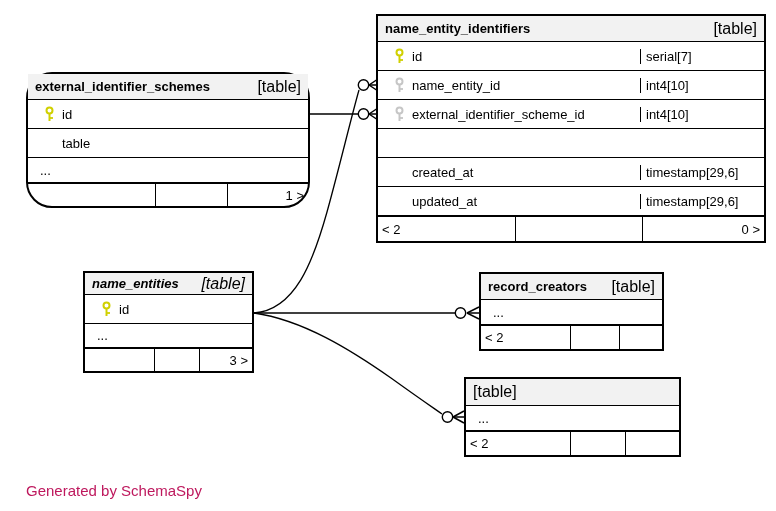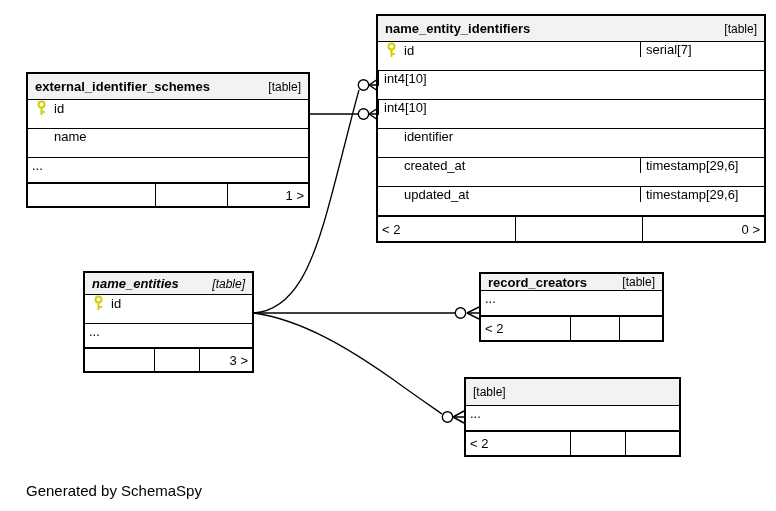--- a/index.html
+++ b/index.html
@@ -13,44 +13,45 @@
   .tbl{
     position:absolute;background:#fff;border:2px solid var(--border,#000);
     z-index:2;box-sizing:content-box;font-size:13px;
   }
   .hd{
     box-sizing:border-box;display:flex;align-items:center;justify-content:space-between;
     background:var(--header-bg,#f2f2f2);border-bottom:1px solid var(--border,#000);
     padding:0 7px;gap:10px;
   }
   .hd .ttl{font-weight:bold;white-space:nowrap;}
-  .hd .tag{font-size:12px;white-space:nowrap;text-align:right;}
+  .hd .tag{font-size:16px;white-space:nowrap;text-align:right;}
   .row{
-    box-sizing:border-box;display:flex;align-items:flex-start;
+    box-sizing:border-box;display:flex;align-items:center;
     border-bottom:1px solid var(--border,#000);
+    padding-left:8px;
   }
   .row:last-of-type{border-bottom:none;}
   .ncell{flex:1;display:flex;align-items:center;padding-left:7px;min-width:0;}
   .kslot{width:12px;display:flex;align-items:center;justify-content:center;flex:0 0 12px;}
   .cname{margin-left:7px;white-space:nowrap;}
   .tcell{
     flex:0 0 124px;box-sizing:border-box;border-left:1px solid var(--border,#000);
     display:flex;align-items:center;padding-left:5px;white-space:nowrap;
   }
   .ell .ncell{padding-left:4px;}
   .ft{box-sizing:border-box;display:flex;align-items:stretch;border-top:1px solid var(--border,#000);}
   .ft .c{
     box-sizing:border-box;border-right:1px solid var(--border,#000);
     display:flex;align-items:center;padding:0 4px;white-space:nowrap;
   }
   .ft .c:last-child{border-right:none;flex:1;}
   .ft .c.rt{justify-content:flex-end;}
   .key-primary{color:var(--primary-key,#d0d000);}
   .key-foreign{color:var(--foreign-key,#c6c6c6);}
-  .gen-note{position:absolute;left:15px;top:482px;font-size:15px;color:#000000;z-index:2;}
+  .gen-note{position:absolute;left:15px;top:482px;font-size:15px;color:#be185d;z-index:2;}
 </style>
 </head>
 <body>
 
 <div class="stage">
 
   <svg class="wires" width="776" height="511" viewBox="0 0 776 511">
 
     <g stroke="#000" fill="none" stroke-width="1.3">
       <path d="M 243 313 C 284 310, 302 262, 316 212 C 328 169, 340 118, 348 90"></path>
@@ -105,30 +106,46 @@
               <circle cx="5.5" cy="4.5" r="3" fill="none" stroke="currentColor" stroke-width="2"></circle>
               <line x1="5.5" y1="7.5" x2="5.5" y2="15" stroke="currentColor" stroke-width="2"></line>
               <line x1="5.5" y1="12" x2="9" y2="12" stroke="currentColor" stroke-width="1.8"></line>
             </svg>
         </span>
         <span class="cname">id</span>
       </div>
       <div class="tcell">serial[7]</div>
     </div>
     <div class="row" style="height:29px;">
+      <div class="ncell">
+        <span class="kslot key-foreign">
+          <svg width="11" height="16" viewBox="0 0 11 16">
+              <circle cx="5.5" cy="4.5" r="3" fill="none" stroke="currentColor" stroke-width="2"></circle>
+              <line x1="5.5" y1="7.5" x2="5.5" y2="15" stroke="currentColor" stroke-width="2"></line>
+              <line x1="5.5" y1="12" x2="9" y2="12" stroke="currentColor" stroke-width="1.8"></line>
+            </svg>
+        </span>
+        <span class="cname">name_entity_id</span>
+      </div>
       <div class="tcell">int4[10]</div>
     </div>
     <div class="row" style="height:29px;">
+      <div class="ncell">
+        <span class="kslot key-foreign">
+          <svg width="11" height="16" viewBox="0 0 11 16">
+              <circle cx="5.5" cy="4.5" r="3" fill="none" stroke="currentColor" stroke-width="2"></circle>
+              <line x1="5.5" y1="7.5" x2="5.5" y2="15" stroke="currentColor" stroke-width="2"></line>
+              <line x1="5.5" y1="12" x2="9" y2="12" stroke="currentColor" stroke-width="1.8"></line>
+            </svg>
+        </span>
+        <span class="cname">external_identifier_scheme_id</span>
+      </div>
       <div class="tcell">int4[10]</div>
     </div>
     <div class="row" style="height:29px;">
-      <div class="ncell">
-        <span class="kslot"></span>
-        <span class="cname">identifier</span>
-      </div>
     </div>
     <div class="row" style="height:29px;">
       <div class="ncell">
         <span class="kslot"></span>
         <span class="cname">created_at</span>
       </div>
       <div class="tcell">timestamp[29,6]</div>
     </div>
     <div class="row" style="height:29px;">
       <div class="ncell">
@@ -137,41 +154,41 @@
       </div>
       <div class="tcell">timestamp[29,6]</div>
     </div>
     <div class="ft" style="height:25px;">
       <div class="c" style="width:138px;">&lt; 2</div>
       <div class="c" style="width:127px;"></div>
       <div class="c rt">0 &gt;</div>
     </div>
   </div>
 
-  <div class="tbl" style="left:15px;top:72px;width:280px;">
+  <div class="tbl" style="left:15px;top:72px;width:280px;border-radius:26px;">
     <div class="hd" style="height:26px;">
       <span class="ttl">external_identifier_schemes</span>
       <span class="tag">[table]</span>
     </div>
     <div class="row" style="height:29px;">
       <div class="ncell">
         <span class="kslot key-primary">
           <svg width="11" height="16" viewBox="0 0 11 16">
               <circle cx="5.5" cy="4.5" r="3" fill="none" stroke="currentColor" stroke-width="2"></circle>
               <line x1="5.5" y1="7.5" x2="5.5" y2="15" stroke="currentColor" stroke-width="2"></line>
               <line x1="5.5" y1="12" x2="9" y2="12" stroke="currentColor" stroke-width="1.8"></line>
             </svg>
         </span>
         <span class="cname">id</span>
       </div>
     </div>
     <div class="row" style="height:29px;">
       <div class="ncell">
         <span class="kslot"></span>
-        <span class="cname">name</span>
+        <span class="cname">table</span>
       </div>
     </div>
     <div class="row ell" style="height:25px;">
       <div class="ncell">
         <span class="cname" style="margin-left:0;">...</span>
       </div>
     </div>
     <div class="ft" style="height:23px;">
       <div class="c" style="width:128px;"></div>
       <div class="c" style="width:72px;"></div>
@@ -202,21 +219,21 @@
       </div>
     </div>
     <div class="ft" style="height:23px;">
       <div class="c" style="width:70px;"></div>
       <div class="c" style="width:45px;"></div>
       <div class="c rt">3 &gt;</div>
     </div>
   </div>
 
   <div class="tbl" style="left:468px;top:272px;width:181px;">
-    <div class="hd" style="height:17px;">
+    <div class="hd" style="height:26px;">
       <span class="ttl">record_creators</span>
       <span class="tag">[table]</span>
     </div>
     <div class="row ell" style="height:25px;">
       <div class="ncell">
         <span class="cname" style="margin-left:0;">...</span>
       </div>
     </div>
     <div class="ft" style="height:24px;">
       <div class="c" style="width:90px;">&lt; 2</div>

